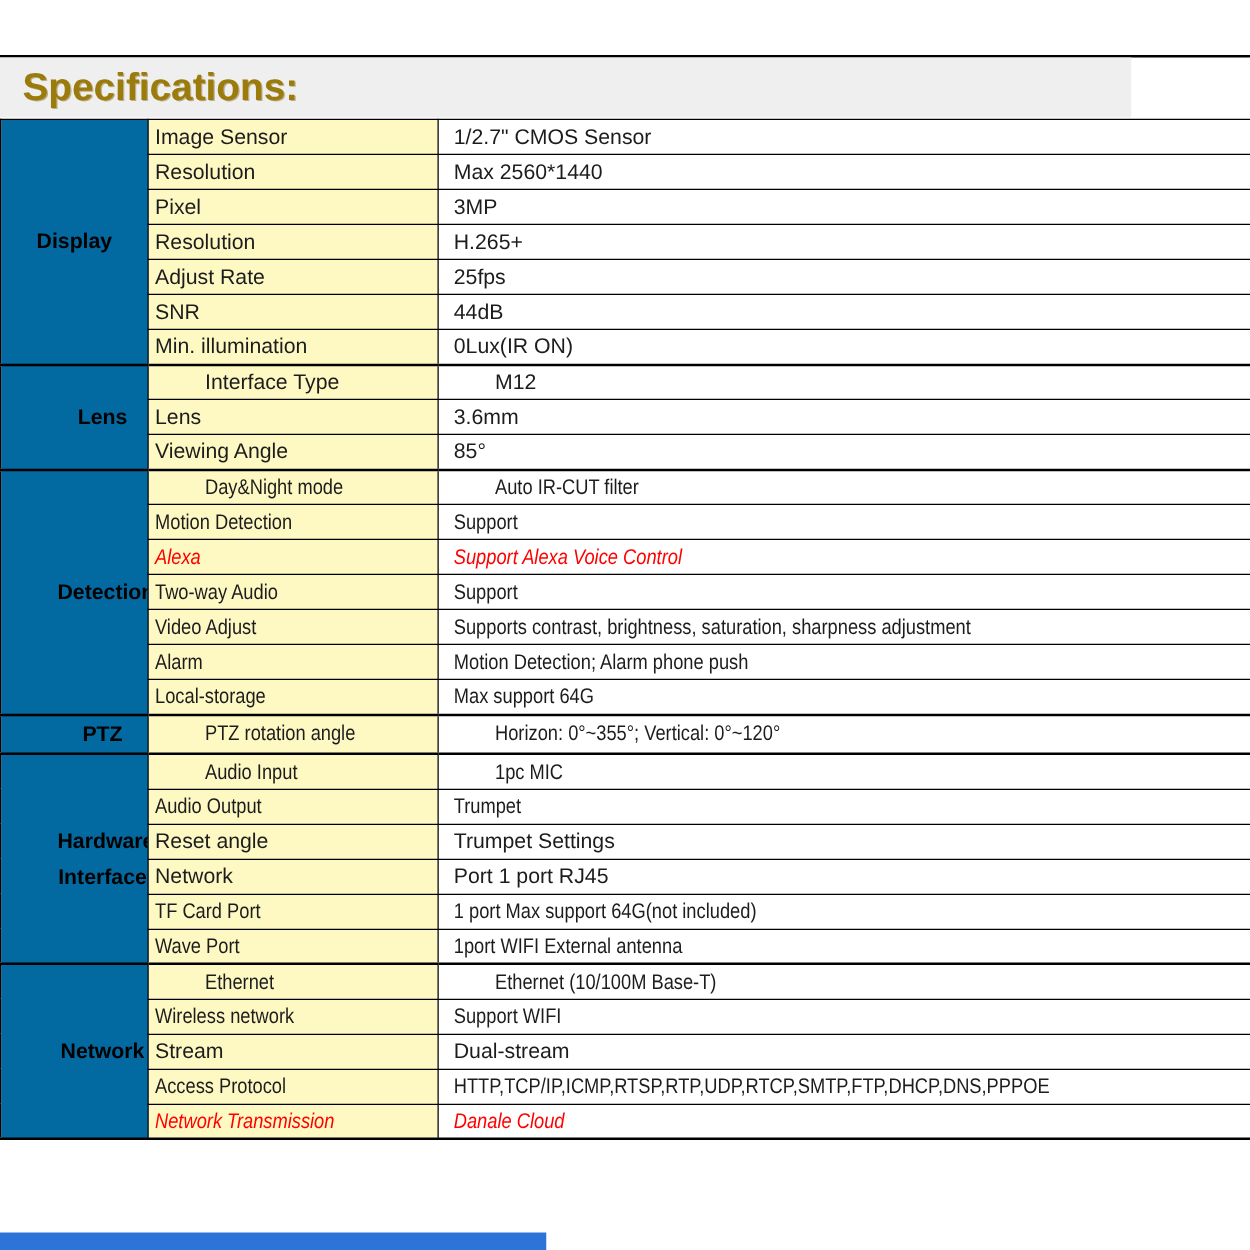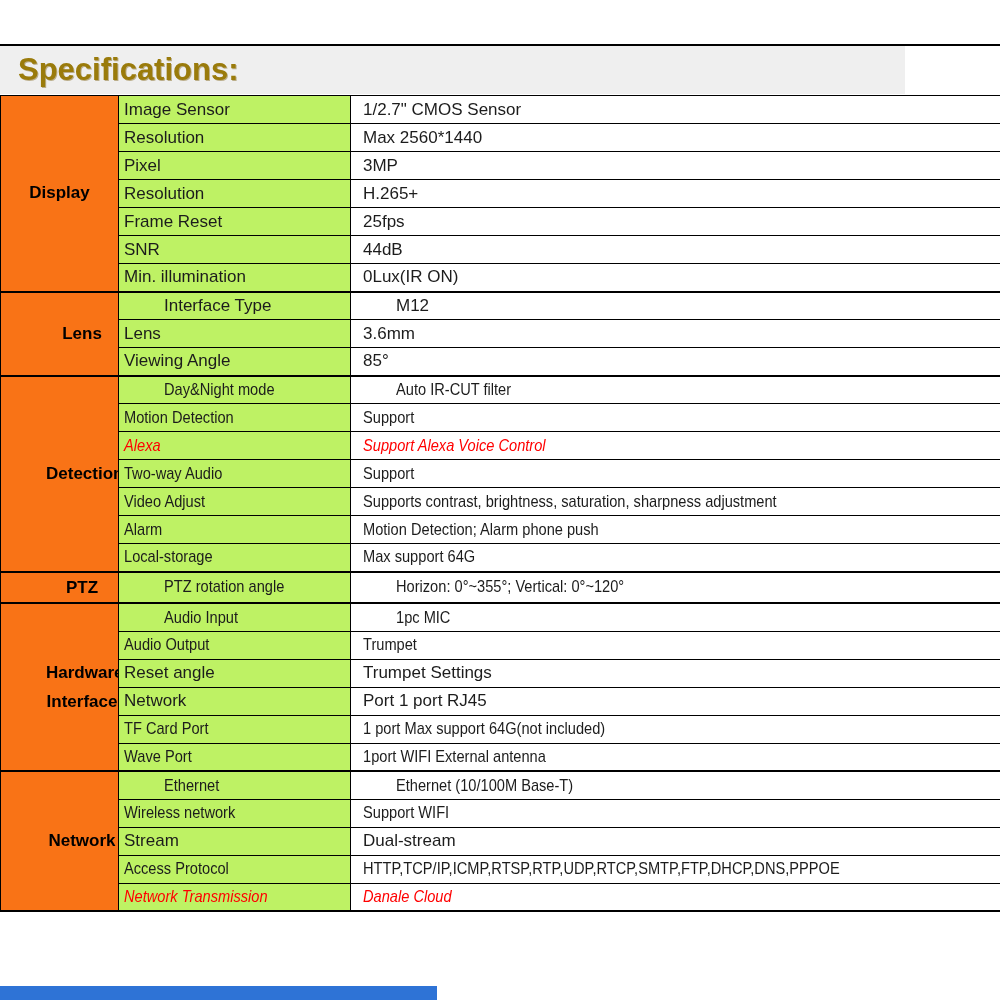--- a/index.html
+++ b/index.html
@@ -22,24 +22,24 @@
     position: absolute; left: 0; top: 95px; width: 1001px;
     border-collapse: collapse; table-layout: fixed;
     border-bottom: 2px solid #000;
   }
   col.c1 { width: 118px; } col.c2 { width: 232px; } col.c3 { width: 651px; }
   td {
     border: 1px solid #000; height: 28px; font-size: 17px; color: #1c1c1c;
     vertical-align: middle; white-space: nowrap; overflow: hidden;
   }
   td.cat {
-    background: #f97316; text-align: center; font-weight: bold; color: #000;
+    background: #0369a1; text-align: center; font-weight: bold; color: #000;
     white-space: normal; line-height: 1.75; font-size: 17px;
   }
-  td.lbl { padding-left: 5px; background: #bef264; }
+  td.lbl { padding-left: 5px; background: #fef9c3; }
   td.val { padding-left: 12px; background: #fff; }
   tr.red td.lbl, tr.red td.val { color: #ff0000; font-style: italic; }
   td .t { display: inline-block; }
   tr.narrow .t { transform: scaleX(0.86); transform-origin: 0 50%; }
   td.sec-top { border-top: 2px solid #000; padding-left: 45px; }
 
   .bottom-bar {
     position: absolute; left: 0; top: 986px; width: 437px; height: 14px;
     background: #2e73d6;
   }
@@ -71,21 +71,21 @@
       </tr>
       <tr>
         <td class="lbl"><span class="t">Pixel</span></td>
         <td class="val"><span class="t">3MP</span></td>
       </tr>
       <tr>
         <td class="lbl"><span class="t">Resolution</span></td>
         <td class="val"><span class="t">H.265+</span></td>
       </tr>
       <tr>
-        <td class="lbl"><span class="t">Frame Reset</span></td>
+        <td class="lbl"><span class="t">Adjust Rate</span></td>
         <td class="val"><span class="t">25fps</span></td>
       </tr>
       <tr>
         <td class="lbl"><span class="t">SNR</span></td>
         <td class="val"><span class="t">44dB</span></td>
       </tr>
       <tr>
         <td class="lbl"><span class="t">Min. illumination</span></td>
         <td class="val"><span class="t">0Lux(IR ON)</span></td>
       </tr>

